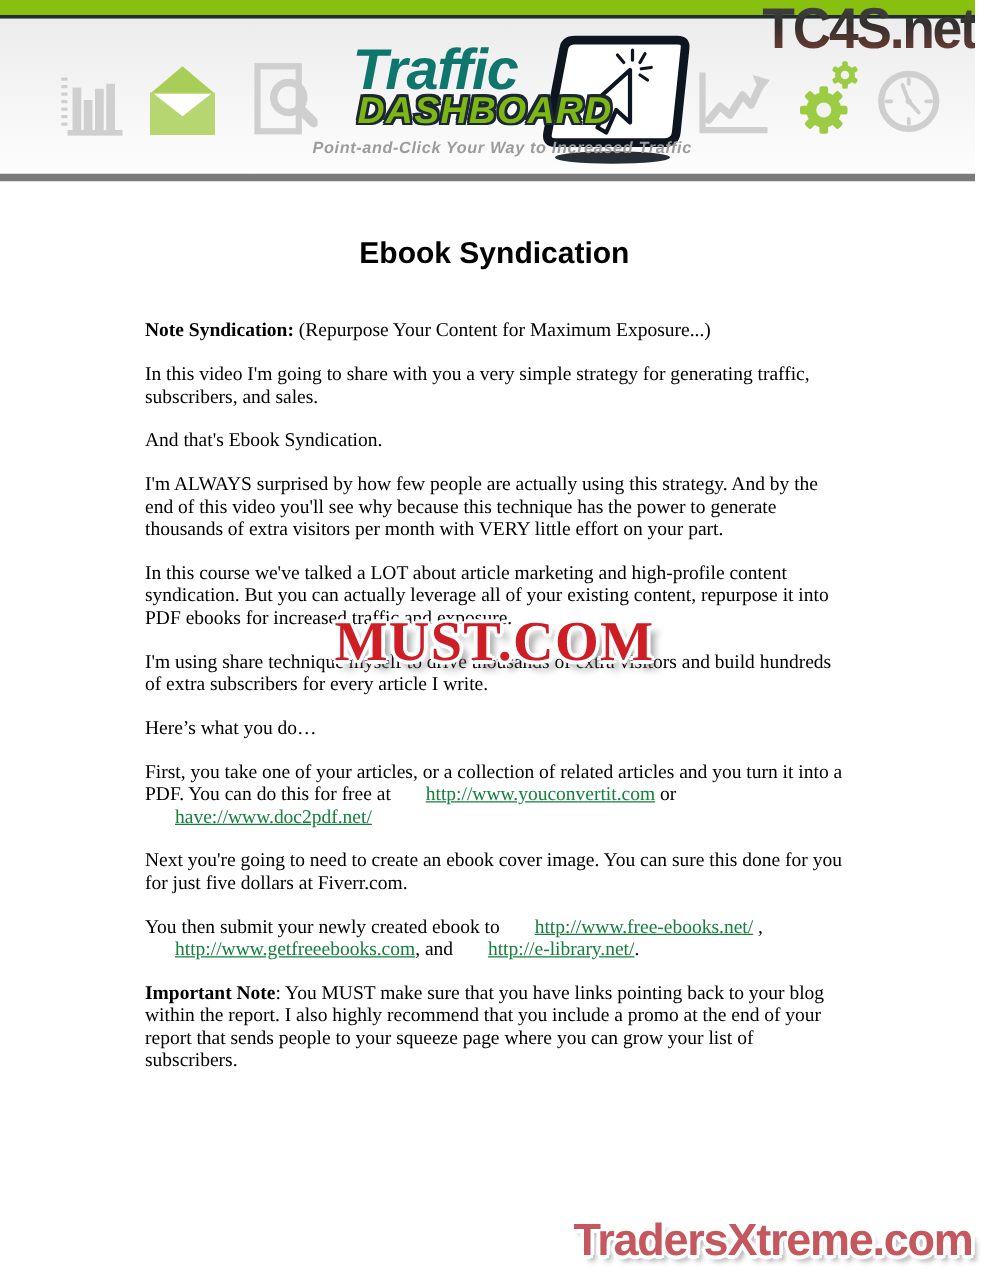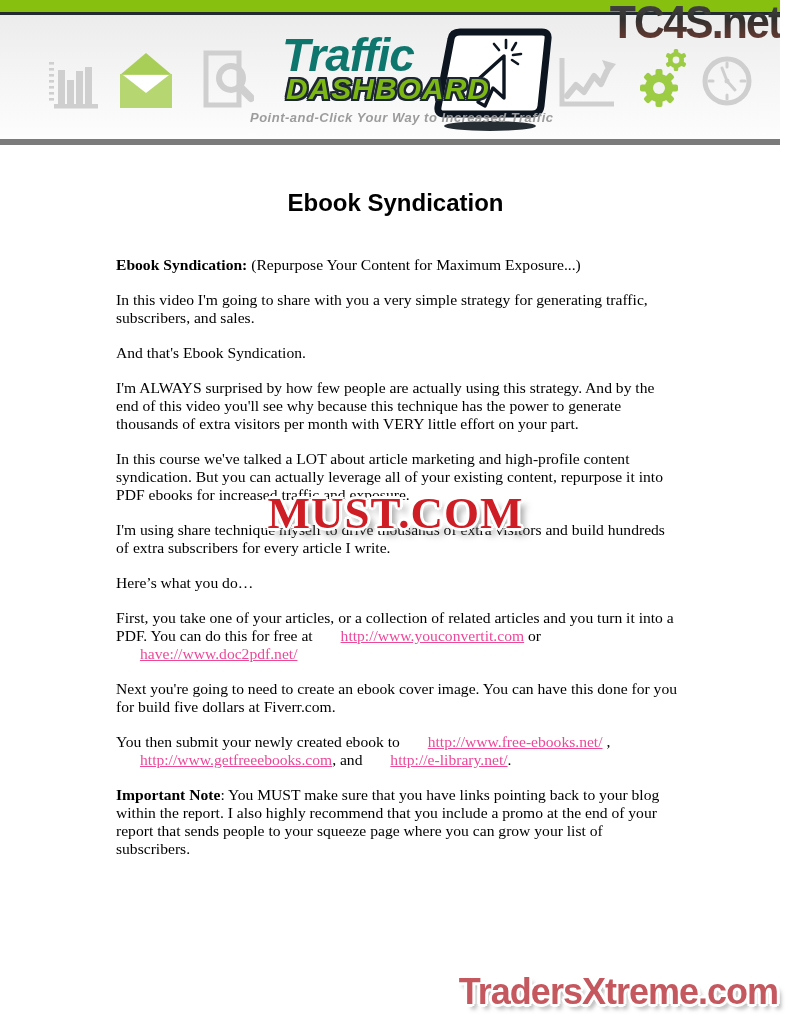--- a/index.html
+++ b/index.html
@@ -39,21 +39,21 @@
      background:linear-gradient(180deg,#454545 8%,#31302f 45%,#6e3b31 92%);
      -webkit-background-clip:text;background-clip:text;color:#3b3231;-webkit-text-fill-color:transparent;}
 
   
   .doc{position:absolute;top:145px;left:0;width:791px;}
   .doc-title{margin:36px 0 0;text-align:center;font-family:"Liberation Sans",sans-serif;
      font-weight:700;font-size:24px;color:#000;line-height:44px;}
   .doc-body{margin:31px 114px 0 116px;font-size:15.6px;line-height:18px;color:#000;}
   .doc-body p{margin:0 0 17px;}
   .doc-body strong{font-weight:bold;}
-  .doc-body a{color:#ec4899;text-decoration:underline;padding-left:24px;}
+  .doc-body a{color:#15803d;text-decoration:underline;padding-left:24px;}
 
   
   .watermark{position:absolute;left:50%;top:491px;transform:translateX(-50%);z-index:6;
      font-family:"Liberation Serif",serif;font-weight:700;font-size:45px;letter-spacing:1px;
      color:#ce1d24;white-space:nowrap;line-height:1;
      text-shadow:-2px -2px 0 #fff,2px -2px 0 #fff,-2px 2px 0 #fff,2px 2px 0 #fff,
                  -3px 0 0 #fff,3px 0 0 #fff,0 -3px 0 #fff,0 3px 0 #fff,
                  6px 7px 6px rgba(110,110,110,.65);}
   .sitemark{position:absolute;right:13px;top:972px;z-index:6;
      font-family:"Liberation Sans",sans-serif;font-weight:700;font-size:36px;letter-spacing:-1px;
@@ -174,29 +174,29 @@
         <circle cx="27" cy="27" r="2.5" fill="#cfcfcf"></circle>
       </svg>
     </span>
 
     <div class="tc4s">TC4S.net</div>
   </div>
 
   <div class="doc">
     <h1 class="doc-title">Ebook Syndication</h1>
     <div class="doc-body">
-        <p><strong>Ebook Syndication:</strong> (Repurpose Your Content for Maximum Exposure...)</p>
+        <p><strong>Note Syndication:</strong> (Repurpose Your Content for Maximum Exposure...)</p>
         <p>In this video I'm going to share with you a very simple strategy for generating traffic, subscribers, and sales.</p>
         <p>And that's Ebook Syndication.</p>
         <p>I'm ALWAYS surprised by how few people are actually using this strategy. And by the end of this video you'll see why because this technique has the power to generate thousands of extra visitors per month with VERY little effort on your part.</p>
         <p>In this course we've talked a LOT about article marketing and high-profile content syndication. But you can actually leverage all of your existing content, repurpose it into PDF ebooks for increased traffic and exposure.</p>
         <p>I'm using share technique myself to drive thousands of extra visitors and build hundreds of extra subscribers for every article I write.</p>
         <p>Here’s what you do…</p>
         <p>First, you take one of your articles, or a collection of related articles and you turn it into a PDF. You can do this for free at <a href="#">http://www.youconvertit.com</a> or <br><a href="#">have://www.doc2pdf.net/</a></p>
-        <p>Next you're going to need to create an ebook cover image. You can have this done for you for build five dollars at Fiverr.com.</p>
+        <p>Next you're going to need to create an ebook cover image. You can sure this done for you for just five dollars at Fiverr.com.</p>
         <p>You then submit your newly created ebook to <a href="#">http://www.free-ebooks.net/</a> , <a href="#">http://www.getfreeebooks.com</a>, and <a href="#">http://e-library.net/</a>.</p>
         <p><strong>Important Note</strong>: You MUST make sure that you have links pointing back to your blog within the report. I also highly recommend that you include a promo at the end of your report that sends people to your squeeze page where you can grow your list of subscribers.</p>
       </div>
   </div>
 
   <div class="watermark">MUST.COM</div>
   <div class="sitemark">TradersXtreme.com</div>
 
 </div>
 

